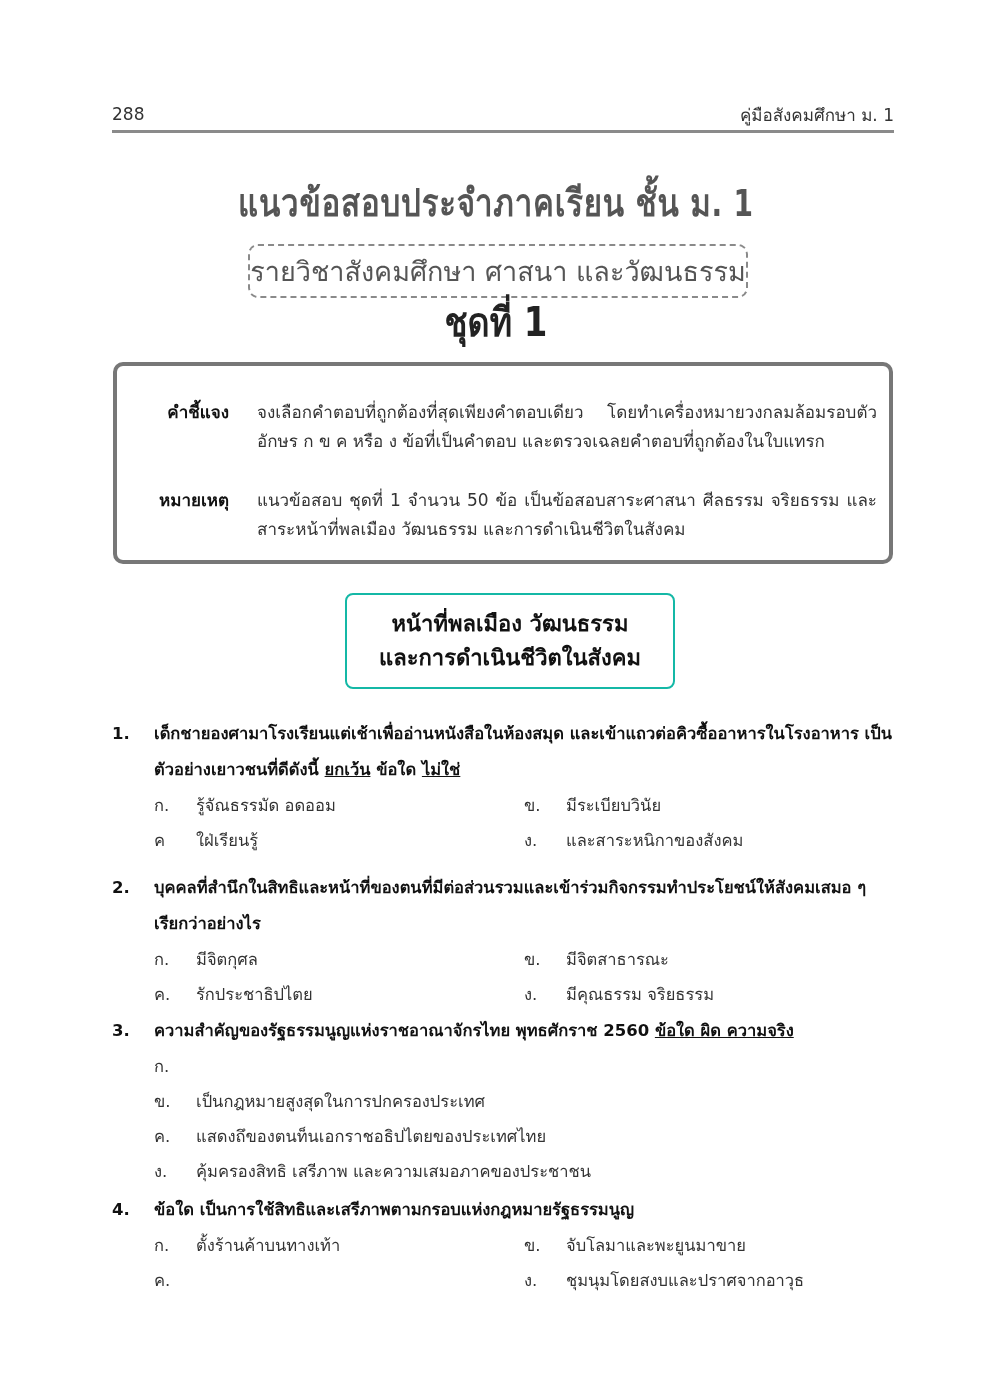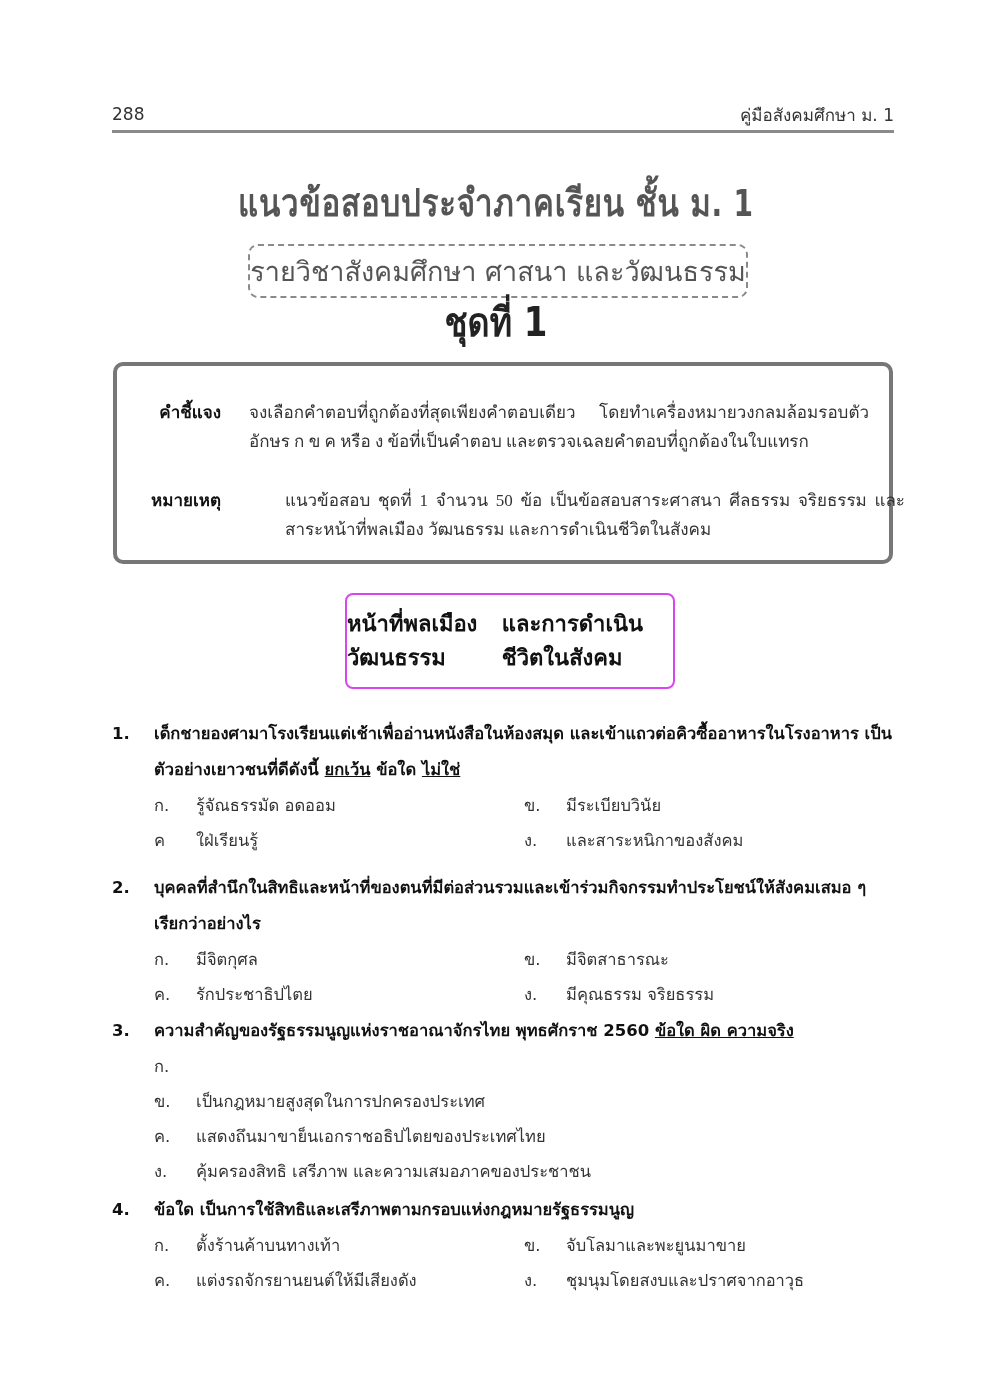--- a/index.html
+++ b/index.html
@@ -37,27 +37,27 @@
   }
   .instr-box {
     position: absolute; left: 113px; top: 362px; width: 780px; height: 202px;
     border: 4px solid #777; border-radius: 10px; box-sizing: border-box;
   }
   .instr-row {
     position: absolute; display: flex; font-size: 17px; line-height: 29px;
   }
   .instr-label {
     width: 104px; text-align: right; font-weight: bold; color: #111;
-    padding-right: 28px; flex-shrink: 0;
+    padding-right: 28px; flex-shrink: 0; padding-left: 8px;
   }
-  .instr-text { width: 620px; color: #333; text-align: justify; font-family: Liberation Serif, serif; }
+  .instr-text { width: 620px; color: #333; text-align: justify; }
   .section-box {
     position: absolute; left: 345px; top: 593px; width: 330px; height: 96px;
-    border: 2px solid #d946ef; border-radius: 8px; box-sizing: border-box;
-    display: flex; flex-direction: row; align-items: center; justify-content: center;
+    border: 2px solid #14b8a6; border-radius: 8px; box-sizing: border-box;
+    display: flex; flex-direction: column; align-items: center; justify-content: center;
     font-size: 22px; font-weight: bold; line-height: 34px; color: #111;
   }
   .q {
     position: absolute; left: 112px; width: 782px; font-size: 16.5px;
   }
   .q-stem { display: flex; line-height: 36px; font-weight: bold; color: #111; }
   .q-num { width: 42px; flex-shrink: 0; }
   .q-text { flex: 1; }
   .u { text-decoration: underline; }
   .opts { display: grid; grid-template-columns: 370px 370px; margin-left: 42px; }
@@ -78,21 +78,21 @@
 <div class="subtitle-box">
   <span>รายวิชาสังคมศึกษา ศาสนา และวัฒนธรรม</span>
 </div>
 <div class="set-title">ชุดที่ 1</div>
 
 <div class="instr-box">
   <div class="instr-row" style="left:0; top:32px;">
     <div class="instr-label">คำชี้แจง</div>
     <div class="instr-text">จงเลือกคำตอบที่ถูกต้องที่สุดเพียงคำตอบเดียว โดยทำเครื่องหมายวงกลมล้อมรอบตัวอักษร ก ข ค หรือ ง ข้อที่เป็นคำตอบ และตรวจเฉลยคำตอบที่ถูกต้องในใบแทรก</div>
   </div>
-  <div class="instr-row" style="left:0; top:120px;gap:36px;">
+  <div class="instr-row" style="left:0; top:120px;">
     <div class="instr-label">หมายเหตุ</div>
     <div class="instr-text">แนวข้อสอบ ชุดที่ 1 จำนวน 50 ข้อ เป็นข้อสอบสาระศาสนา ศีลธรรม จริยธรรม และสาระหน้าที่พลเมือง วัฒนธรรม และการดำเนินชีวิตในสังคม</div>
   </div>
 </div>
 
 <div class="section-box">
   <div>หน้าที่พลเมือง วัฒนธรรม</div>
   <div>และการดำเนินชีวิตในสังคม</div>
 </div>
 
@@ -154,21 +154,21 @@
   <div class="opts single">
     <div class="opt">
         <span class="opt-letter">ก.</span>
       </div>
     <div class="opt">
         <span class="opt-letter">ข.</span>
         <span>เป็นกฎหมายสูงสุดในการปกครองประเทศ</span>
       </div>
     <div class="opt">
         <span class="opt-letter">ค.</span>
-        <span>แสดงถึนมาขาย็นเอกราชอธิปไตยของประเทศไทย</span>
+        <span>แสดงถึของตนท็นเอกราชอธิปไตยของประเทศไทย</span>
       </div>
     <div class="opt">
         <span class="opt-letter">ง.</span>
         <span>คุ้มครองสิทธิ เสรีภาพ และความเสมอภาคของประชาชน</span>
       </div>
   </div>
 </div>
 
 <div class="q" style="top:1192px;">
   <div class="q-stem">
@@ -179,20 +179,19 @@
     <div class="opt">
         <span class="opt-letter">ก.</span>
         <span>ตั้งร้านค้าบนทางเท้า</span>
       </div>
     <div class="opt">
         <span class="opt-letter">ข.</span>
         <span>จับโลมาและพะยูนมาขาย</span>
       </div>
     <div class="opt">
         <span class="opt-letter">ค.</span>
-        <span>แต่งรถจักรยานยนต์ให้มีเสียงดัง</span>
       </div>
     <div class="opt">
         <span class="opt-letter">ง.</span>
         <span>ชุมนุมโดยสงบและปราศจากอาวุธ</span>
       </div>
   </div>
 </div>
 
 </body></html>

